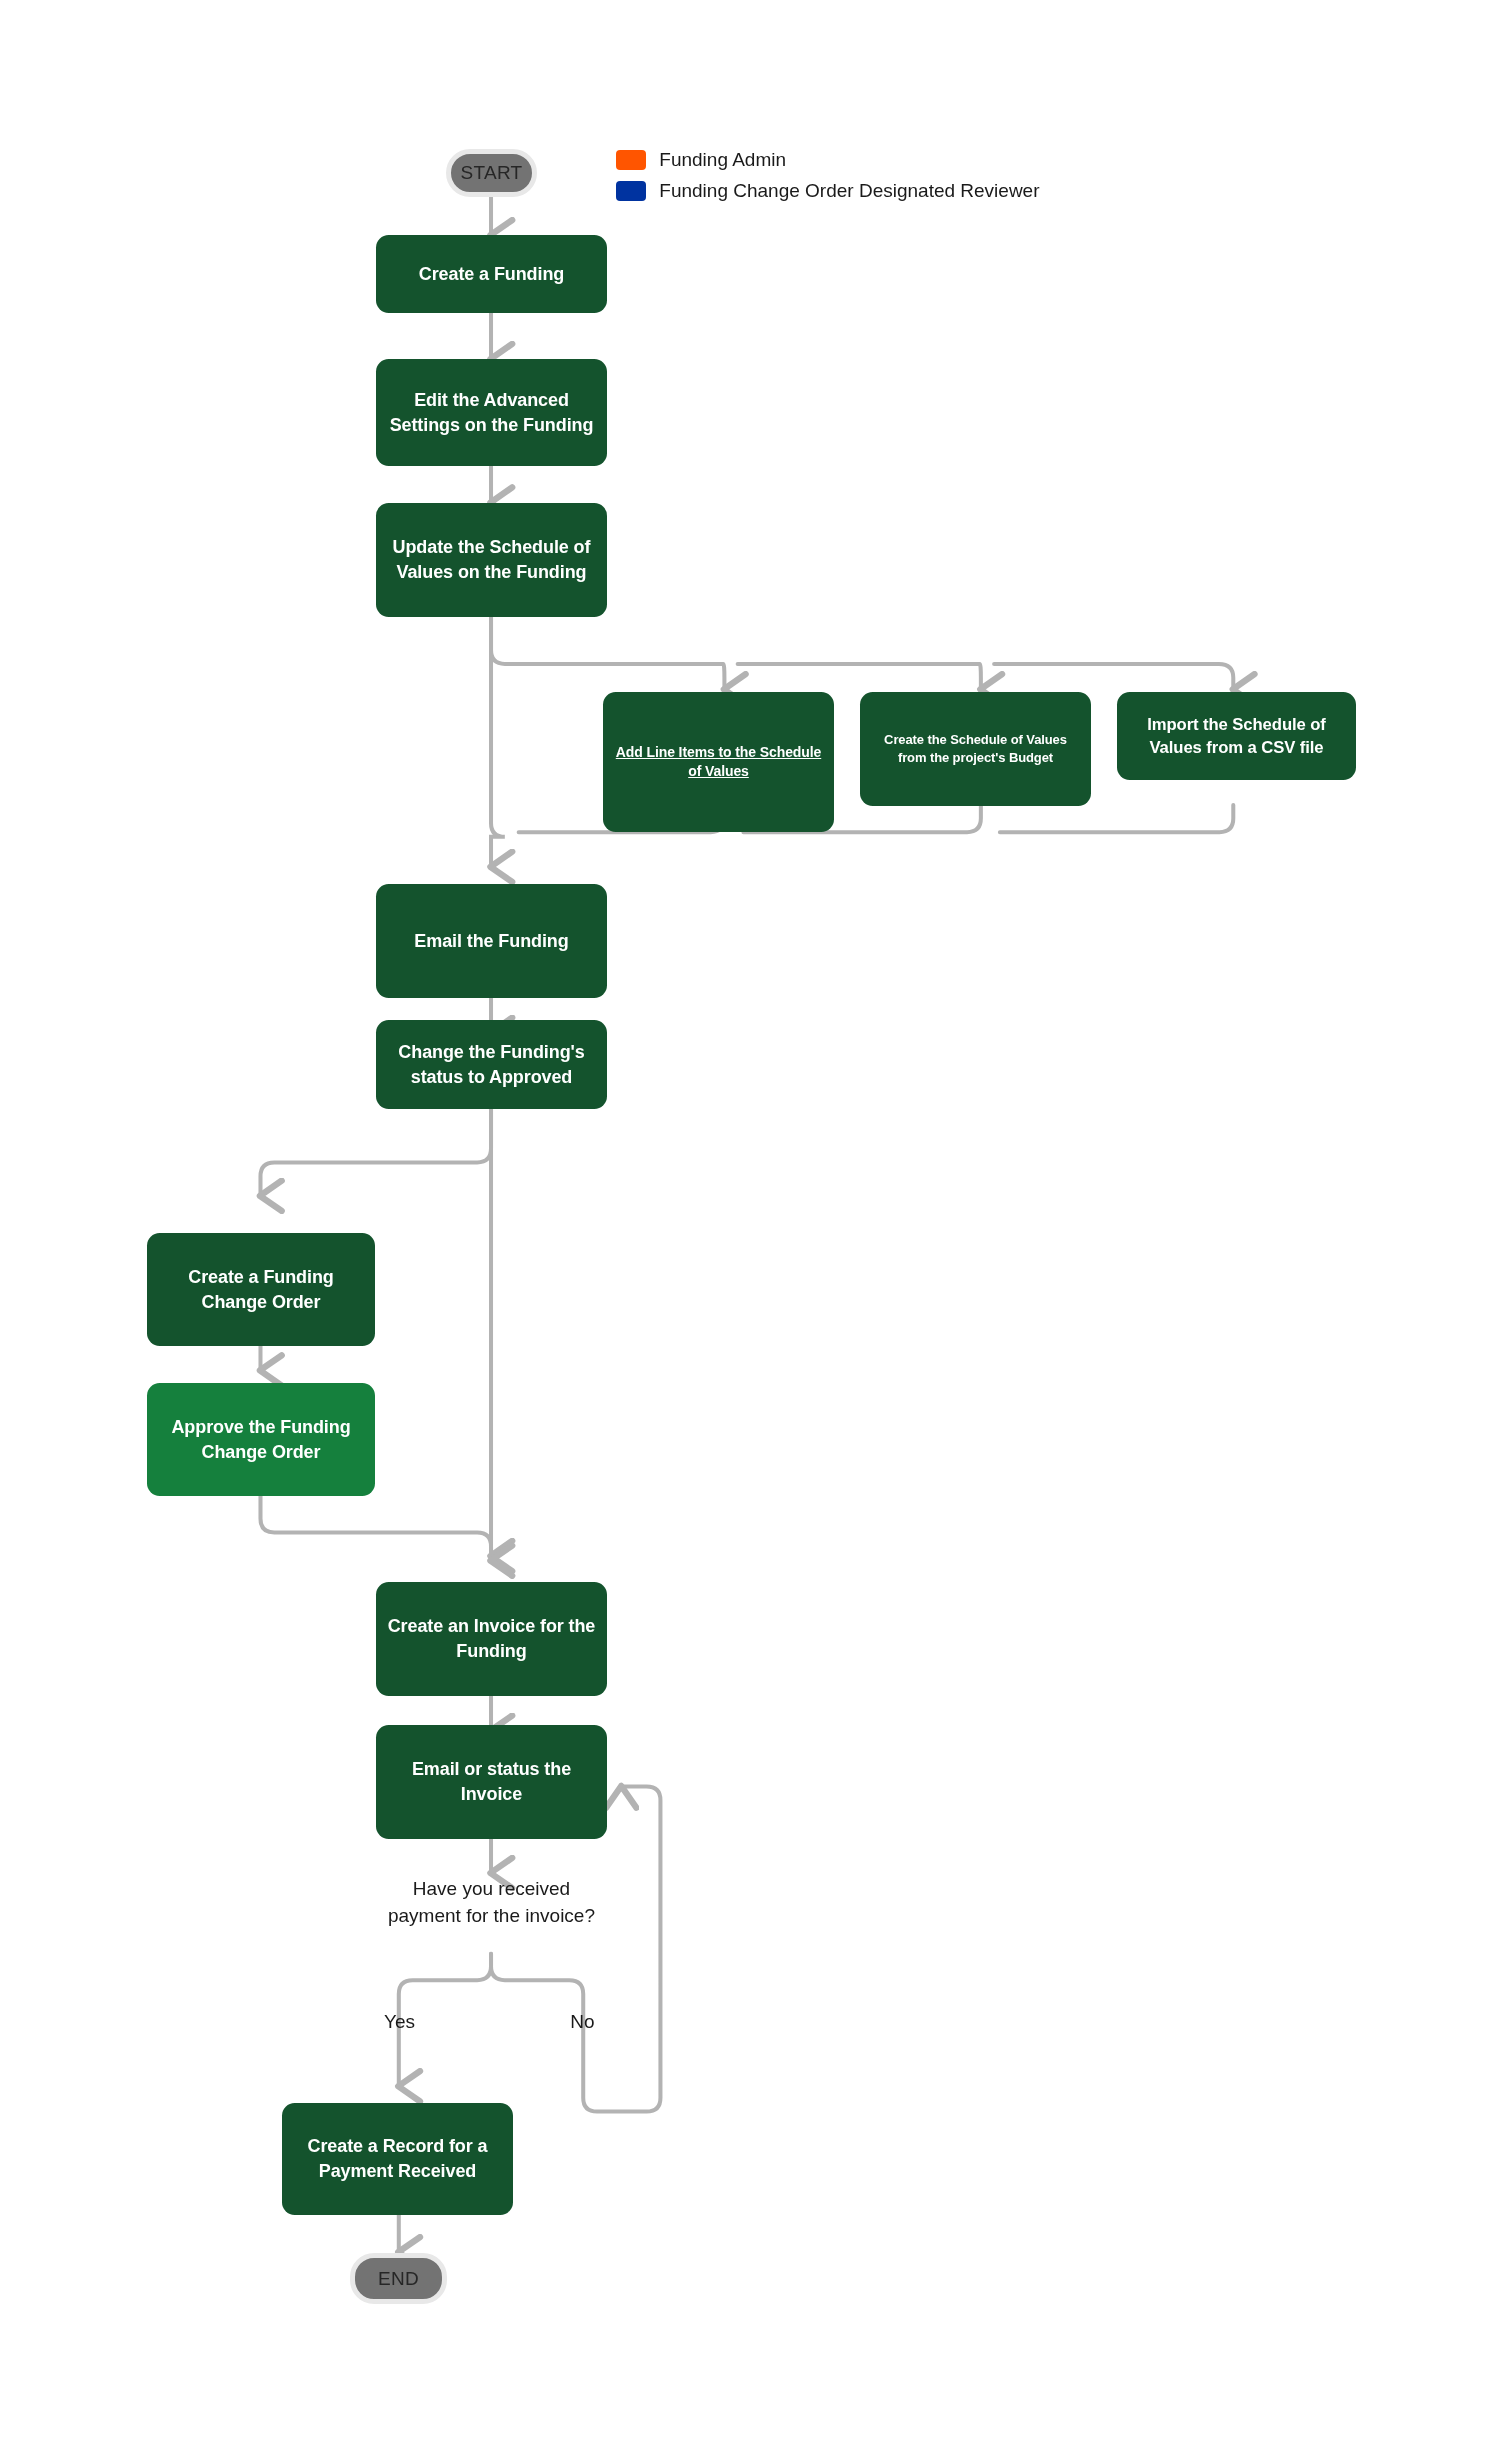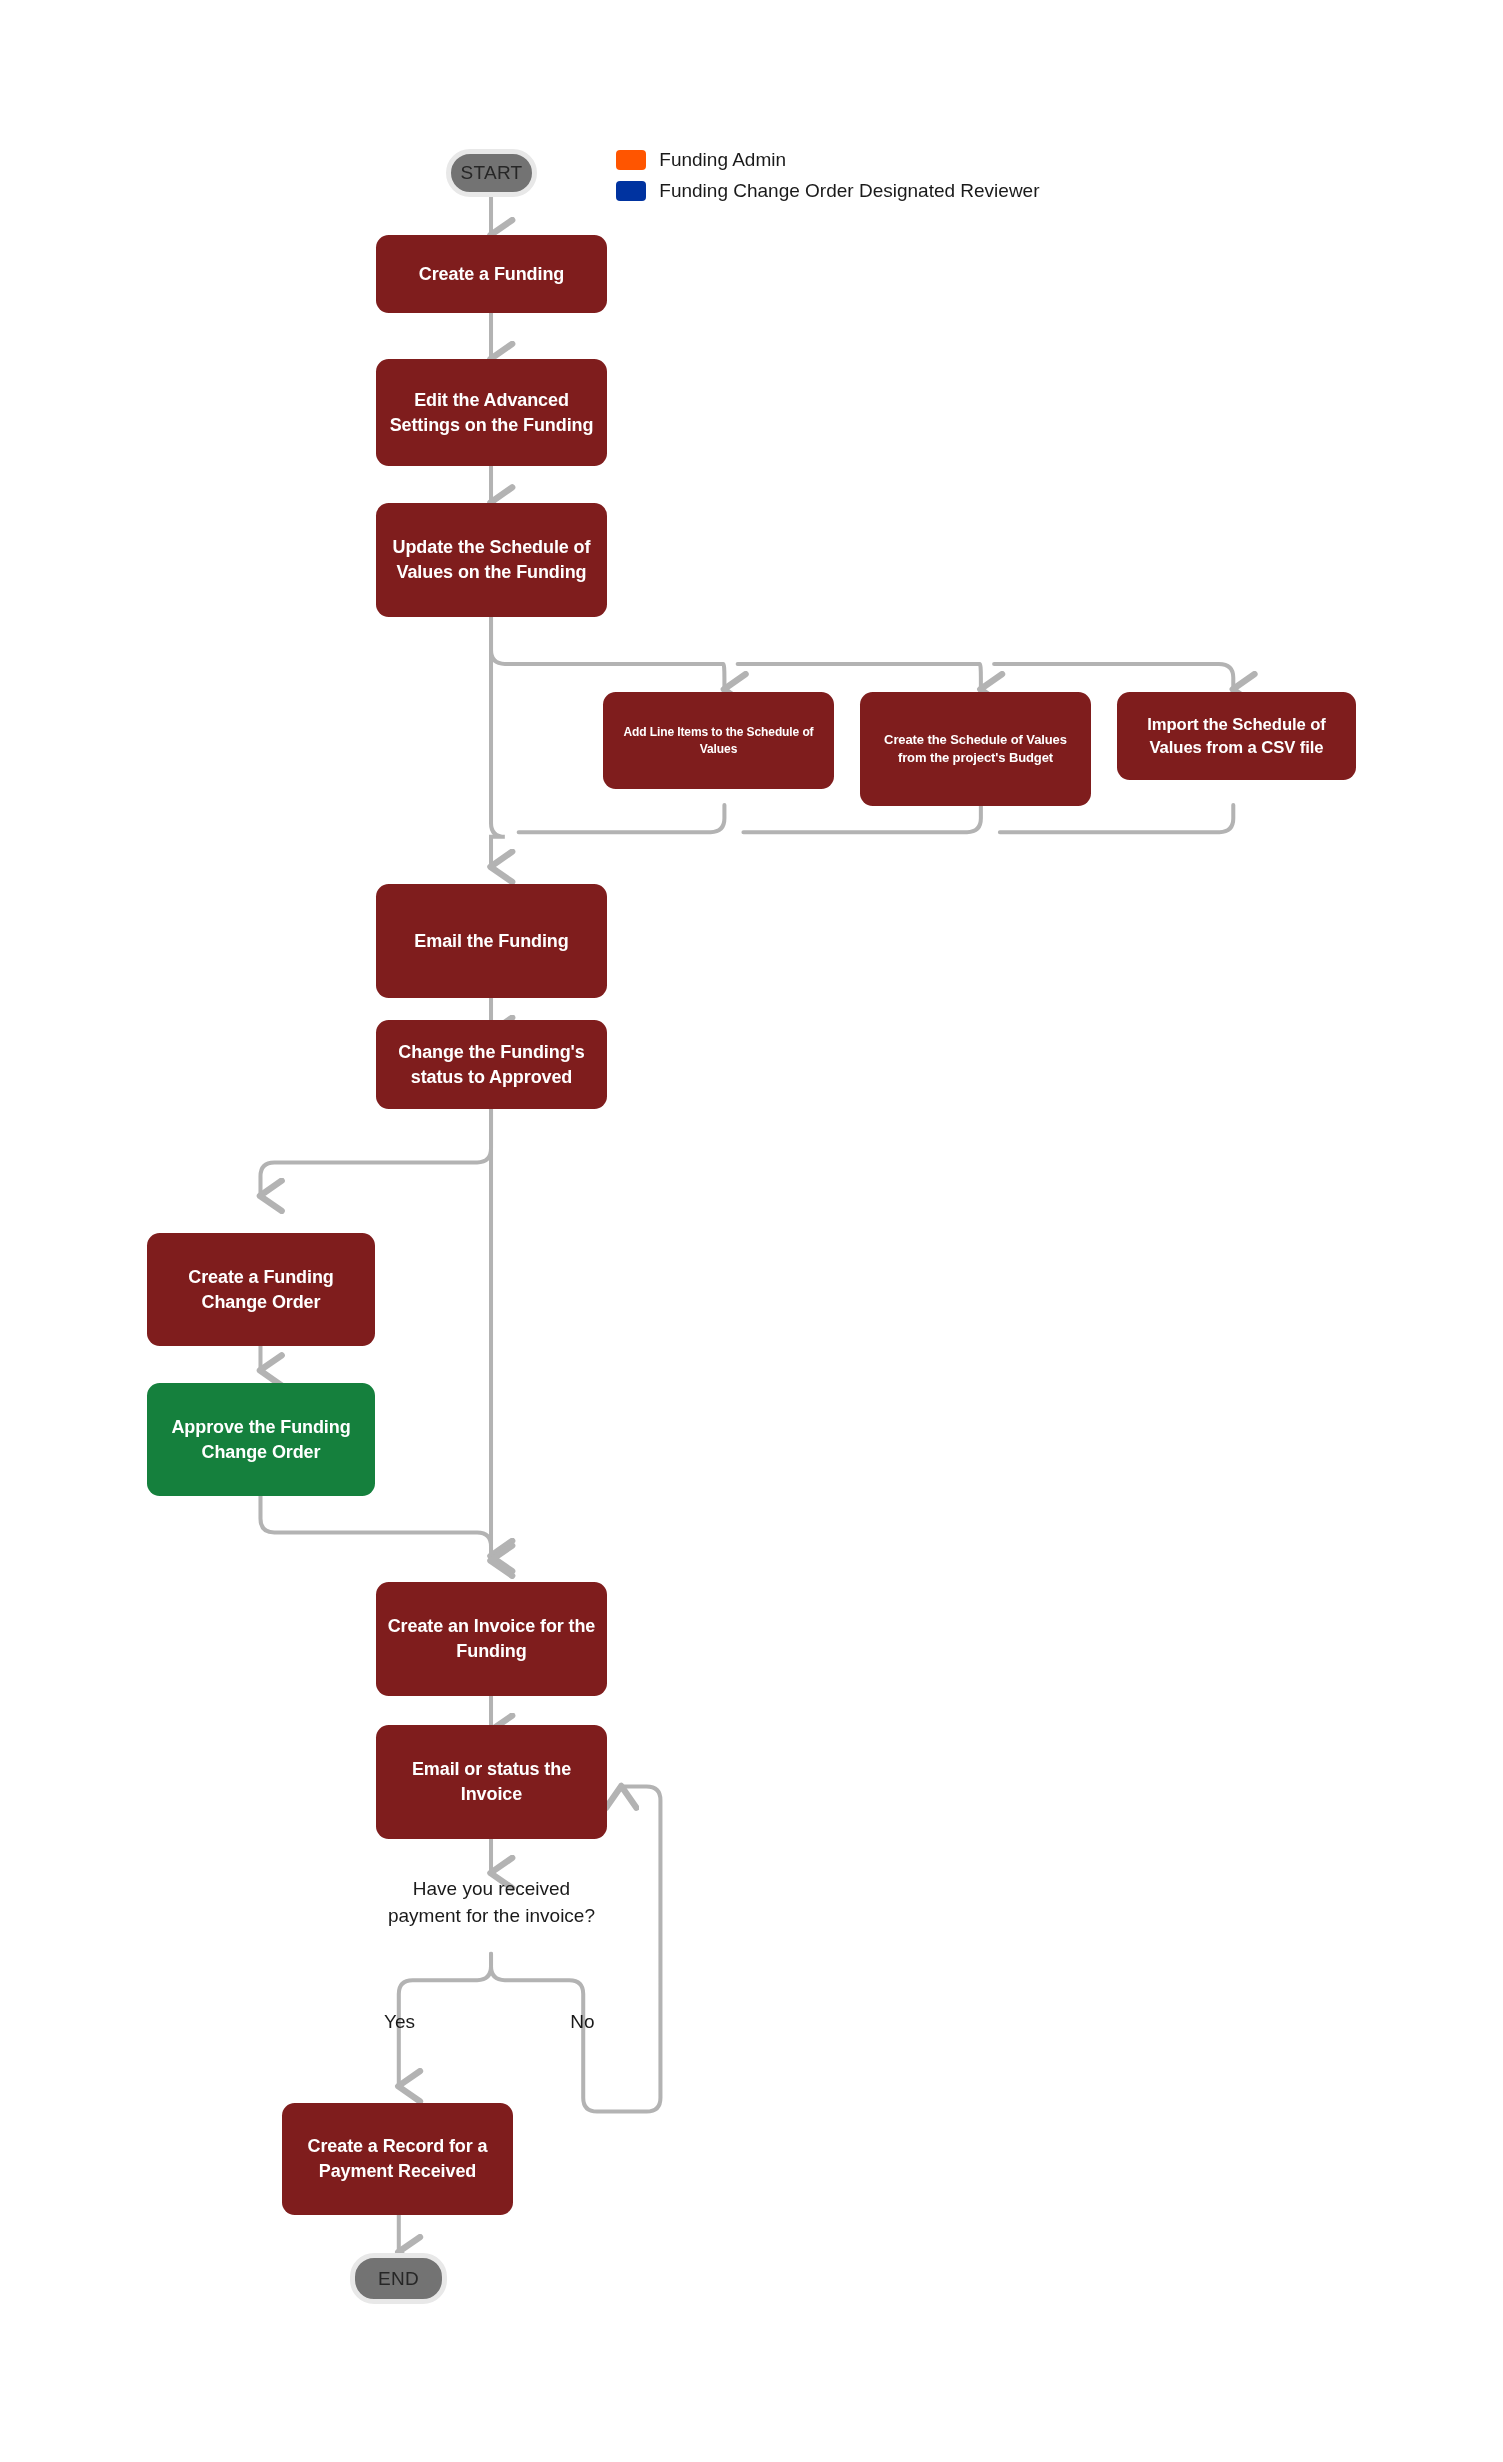--- a/index.html
+++ b/index.html
@@ -31,21 +31,21 @@
     align-items: center;
     justify-content: center;
     text-align: center;
     border-radius: 12.7px;
     color: #ffffff;
     font-weight: bold;
     line-height: 1.38;
     letter-spacing: -0.1px;
     padding: 3.5px 10.4px;
   }
-  .node.orange { background: #7f1d1d; }
+  .node.orange { background: #14532d; }
   .node.blue   { background: #15803d; }
 
   .terminal {
     position: absolute;
     box-sizing: border-box;
     display: flex;
     align-items: center;
     justify-content: center;
     background: #737373;
     border: 5.2px solid #e8e8e8;
@@ -162,21 +162,21 @@
   <div class="terminal" style="left:446px; top:149px; width:91px; height:48px; font-size:19px;">START</div>
 
   <div class="terminal" style="left:350px; top:2253px; width:97px; height:51px; font-size:19px;">END</div>
 
   <div class="node orange" style="left:376px; top:235px; width:231px; height:78px; font-size:18px;">Create a Funding</div>
 
   <div class="node orange" style="left:376px; top:359px; width:231px; height:107px; font-size:18px;">Edit the Advanced Settings on the Funding</div>
 
   <div class="node orange" style="left:376px; top:503px; width:231px; height:114px; font-size:18px;">Update the Schedule of Values on the Funding</div>
 
-  <div class="node orange" style="left:603px; top:692px; width:231px; height:97px; font-size:12px;">Add Line Items to the Schedule of Values</div>
+  <div class="node orange" style="left:603px; top:692px; width:231px; height:140px; font-size:14px;text-decoration:underline;">Add Line Items to the Schedule of Values</div>
 
   <div class="node orange" style="left:860px; top:692px; width:231px; height:114px; font-size:13px;">Create the Schedule of Values from the project's Budget</div>
 
   <div class="node orange" style="left:1117px; top:692px; width:239px; height:88px; font-size:16.7px;">Import the Schedule of Values from a CSV file</div>
 
   <div class="node orange" style="left:376px; top:884px; width:231px; height:114px; font-size:18px;">Email the Funding</div>
 
   <div class="node orange" style="left:376px; top:1020px; width:231px; height:89px; font-size:18px;">Change the Funding's status to Approved</div>
 
   <div class="node orange" style="left:147px; top:1233px; width:228px; height:113px; font-size:18px;">Create a Funding Change Order</div>

